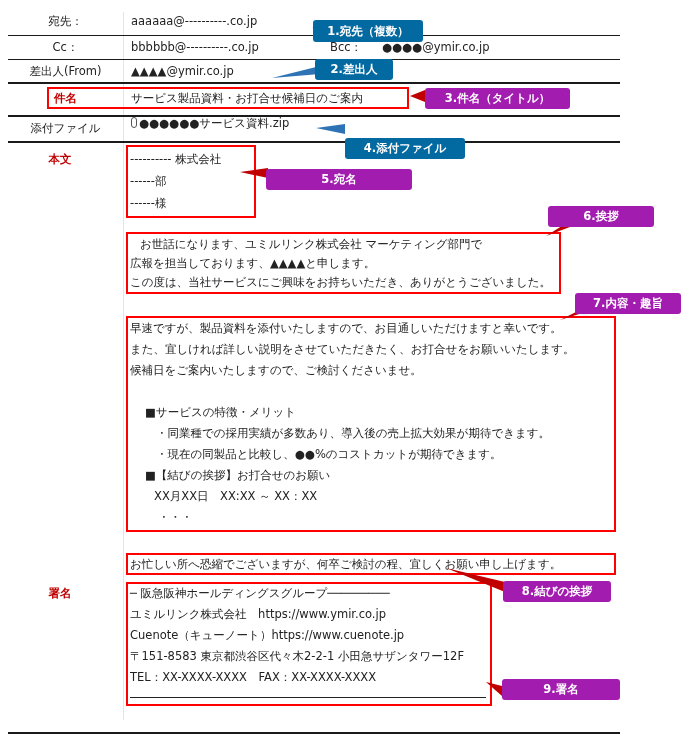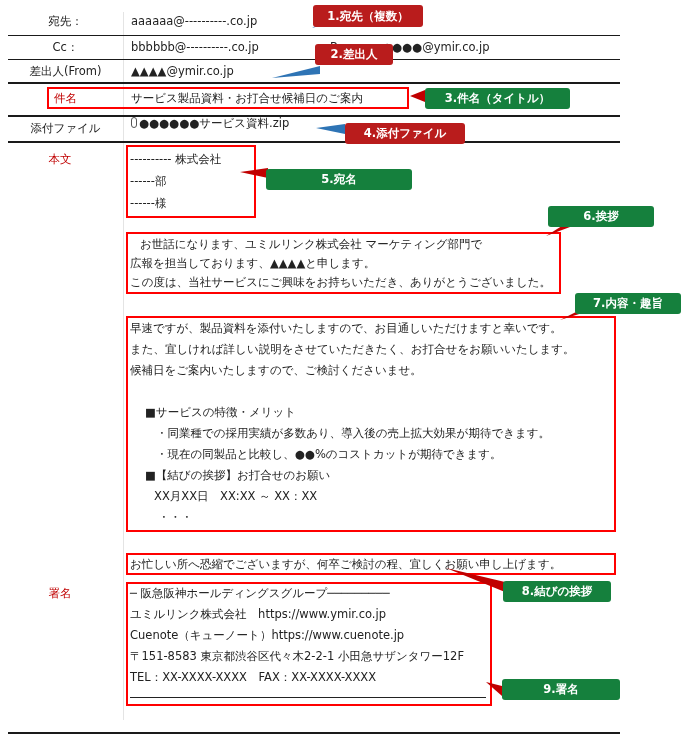--- a/index.html
+++ b/index.html
@@ -3,26 +3,26 @@
 <meta charset="utf-8">
 <style>
   * { box-sizing: border-box; margin: 0; padding: 0; }
   html, body { width: 692px; height: 742px; background: #ffffff; overflow: hidden; }
   body { position: relative; font-family: "DejaVu Sans", "Liberation Sans", sans-serif; color: #222; font-size: 11.5px; }
   .hline { position: absolute; left: 8px; width: 612px; background: #1a1a1a; }
   .hline.thin { height: 1px; }
   .hline.thick { height: 2px; }
   .vsep { position: absolute; left: 123px; top: 12px; width: 1px; height: 708px; background: #e4e4e4; }
   .label { position: absolute; left: 8px; width: 115px; text-align: center; font-size: 11.5px; color: #222; white-space: nowrap; }
-  .label.red { color: #c00000; font-weight: normal; }
+  .label.red { color: #c00000; font-weight: bold; }
   .val { position: absolute; left: 131px; font-size: 11.5px; white-space: nowrap; color: #222; }
   .redbox { position: absolute; border: 2px solid #ff0000; }
   .callout { position: absolute; color: #fff; font-weight: bold; font-size: 11.5px; text-align: center; border-radius: 3px; white-space: nowrap; display: flex; align-items: center; justify-content: center; }
-  .callout.blue { background: #b91c1c; }
-  .callout.red { background: #15803d; }
+  .callout.blue { background: #0369a1; margin-top: 15px; }
+  .callout.red { background: #a21caf; }
   .line { position: absolute; left: 0; white-space: nowrap; font-size: 11.5px; color: #222; }
   svg.tails { position: absolute; left: 0; top: 0; width: 692px; height: 742px; pointer-events: none; }
 </style>
 </head>
 <body>
 
 <div class="vsep"></div>
 
 <div class="label" style="top:14px;">宛先：</div>
 <div class="val" style="top:14px;">aaaaaa@----------.co.jp</div>

